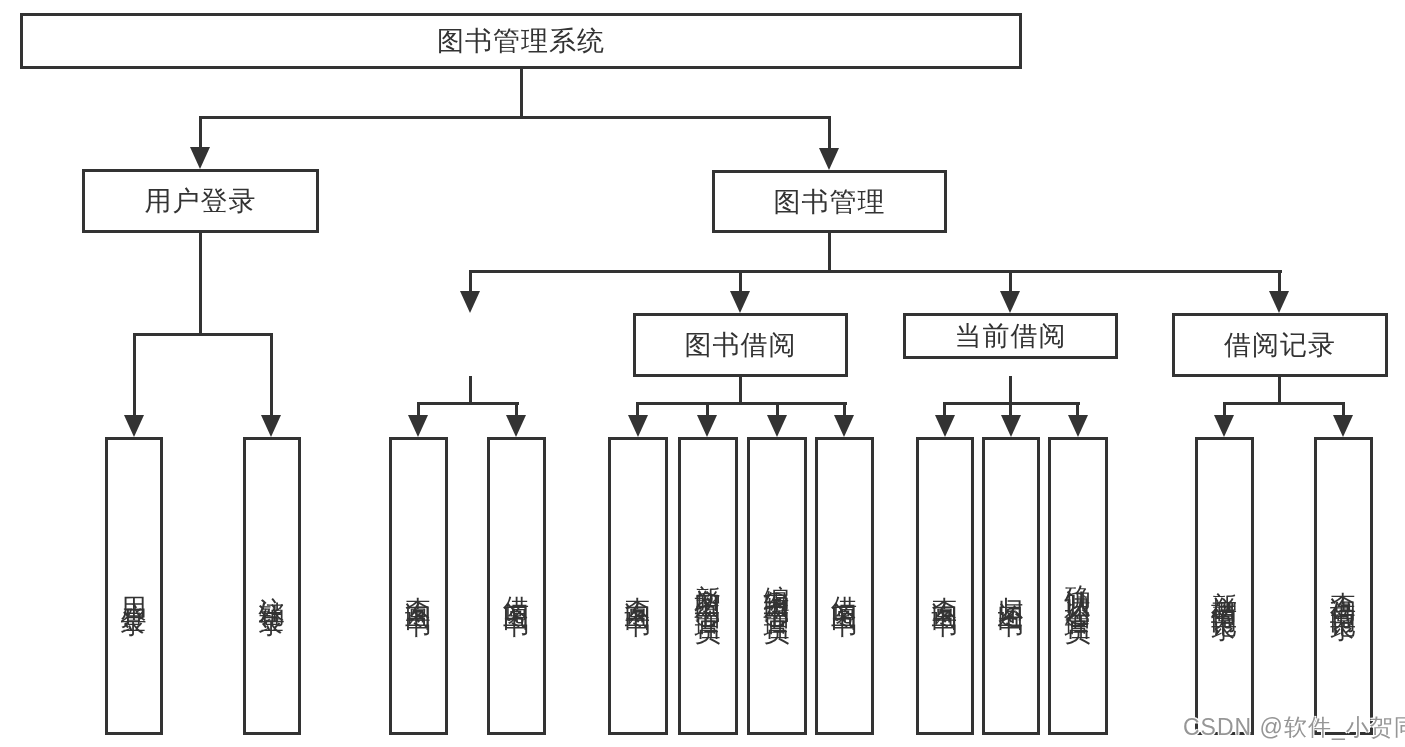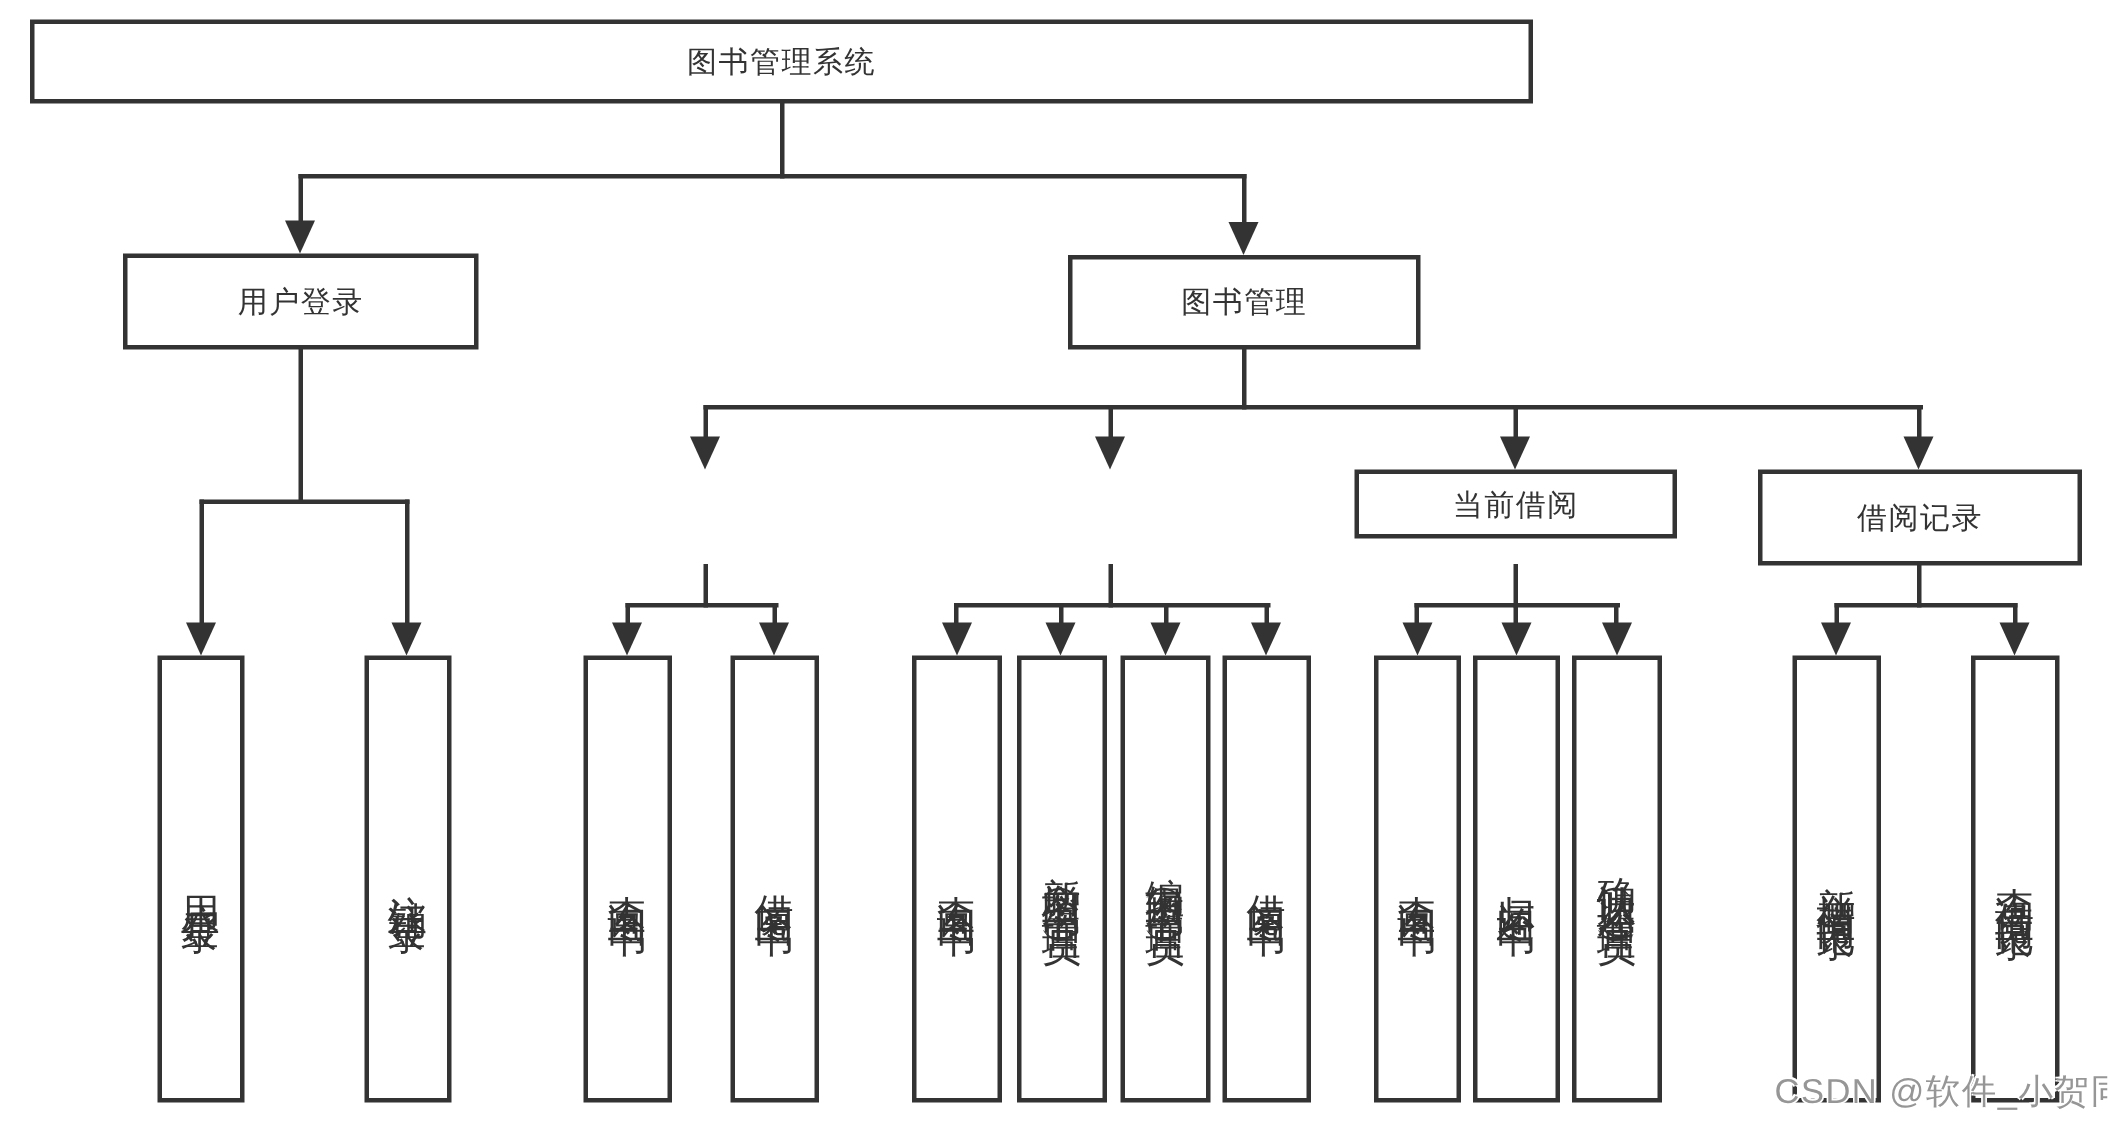--- a/index.html
+++ b/index.html
@@ -20,21 +20,21 @@
     position:absolute;
     box-sizing:border-box;
     border:3px solid var(--line);
     background:#fff;
     color:var(--text);
     display:flex;
     align-items:center;
     justify-content:center;
   }
   .hbox{
-    font-size:20px;
+    font-size:27px;
     letter-spacing:1px;
   }
   .vbox{
     font-size:26px;
     writing-mode:vertical-rl;
     text-orientation:mixed;
     letter-spacing:5px;
     line-height:1;
     top:437px;
     height:298px;
@@ -70,20 +70,21 @@
 </head>
 <body>
 
 <div class="canvas">
 
   <div class="box hbox" style="left:20px;top:13px;width:1002px;height:56px">图书管理系统</div>
 
   <div class="box hbox" style="left:82px;top:169px;width:237px;height:64px">用户登录</div>
   <div class="box hbox" style="left:712px;top:170px;width:235px;height:63px">图书管理</div>
 
+  <div class="box hbox" style="left:633px;top:313px;width:215px;height:64px">图书借阅</div>
   <div class="box hbox" style="left:903px;top:313px;width:215px;height:46px">当前借阅</div>
   <div class="box hbox" style="left:1172px;top:313px;width:216px;height:64px">借阅记录</div>
 
   <div class="box vbox" style="left:105px;width:58px">用户登录</div>
   <div class="box vbox" style="left:243px;width:58px">注销登录</div>
 
   <div class="box vbox" style="left:389px;width:59px">查询图书</div>
   <div class="box vbox" style="left:487px;width:59px">借阅图书</div>
 
   <div class="box vbox" style="left:608px;width:60px">查询图书</div>

